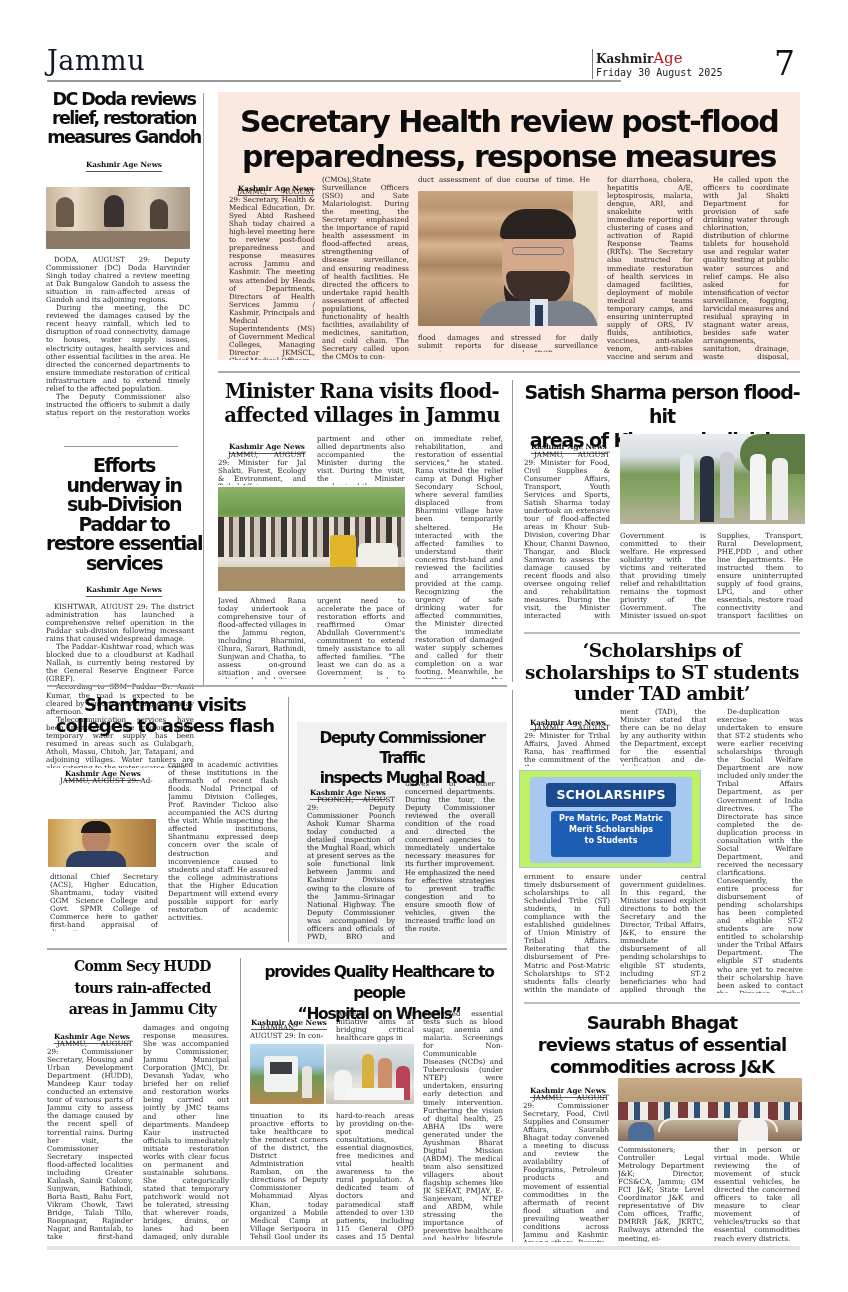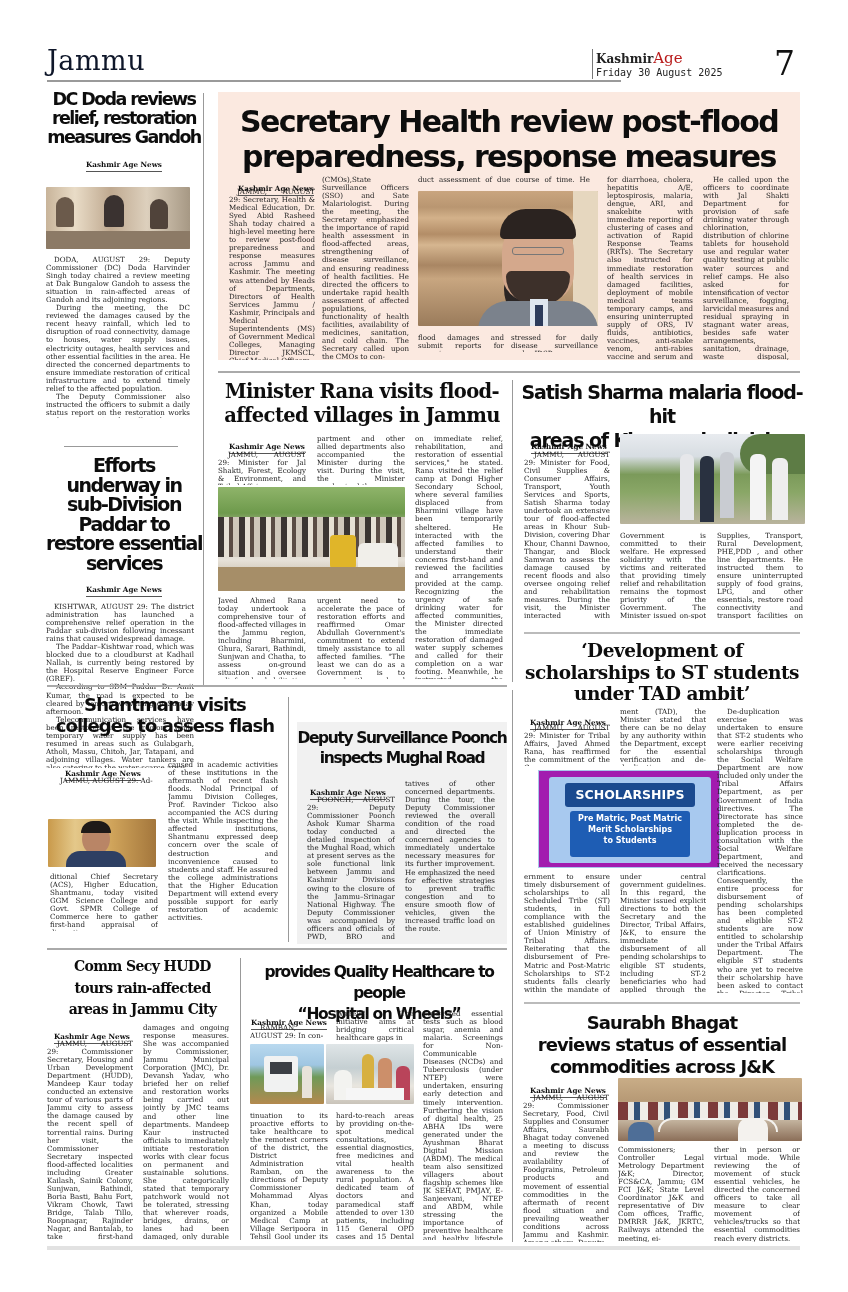--- a/index.html
+++ b/index.html
@@ -44,21 +44,21 @@
     <p>The Deputy Commissioner also instructed the officers to submit a daily status report on the restoration works and progress in the affected areas, stressing the need for coordinated efforts to minimize public inconvenience.</p>
   </div>
 </div>
 <div class="rule-h" style="left:64px;top:446px;width:114px;height:1px;background:#999"></div>
 
 <div class="abs" style="left:44px;top:456px;width:160px">
   <div class="hl-cond" style="font-size:19px;line-height:19.5px;letter-spacing:-1.5px">Efforts underway in sub-Division Paddar to restore essential services</div>
   <div style="text-align:center;margin-top:4px"><span class="byline">Kashmir Age News</span></div>
   <div class="body-text" style="margin-top:6px;width:148px;height:165px;margin-left:2px">
     <p class="first">KISHTWAR, AUGUST 29: The district administration has launched a comprehensive relief operation in the Paddar sub-division following incessant rains that caused widespread damage.</p>
-    <p>The Paddar–Kishtwar road, which was blocked due to a cloudburst at Kadhail Nallah, is currently being restored by the Hospital Reserve Engineer Force (GREF).</p>
+    <p>The Paddar–Kishtwar road, which was blocked due to a cloudburst at Kadhail Nallah, is currently being restored by the General Reserve Engineer Force (GREF).</p>
     <p>According to SDM Paddar Dr. Amit Kumar, the road is expected to be cleared by tomorrow evening or Sunday afternoon.</p>
     <p>Telecommunication services have been restored in the region, while temporary water supply has been resumed in areas such as Gulabgarh, Atholi, Massu, Chitoh, Jar, Tatapani, and adjoining villages. Water tankers are also catering to the water-scarce areas.</p>
   </div>
 </div>
 
 <div class="rule-v" style="left:203px;top:93px;height:594px"></div>
 
 <div class="abs" style="left:218px;top:92px;width:582px;height:268px;background:#fbe9e0">
   <div class="hl-sans" style="position:absolute;left:0;top:12px;width:582px;font-size:30px;line-height:35px;letter-spacing:-1.6px">
     <div>Secretary Health review post-flood</div>
@@ -103,48 +103,48 @@
   </div>
   <div class="body-text" style="position:absolute;left:1px;top:217px;width:88px;height:82px">Javed Ahmed Rana today undertook a comprehensive tour of flood-affected villages in the Jammu region, including Bharmini, Ghura, Sarari, Bathindi, Sunjwan and Chatha, to assess on-ground situation and oversee relief and rehabilitation measures. Rajya Sabha MP, Gulam Ali Khatana; senior officers of Jal Shakti de-</div>
   <div class="body-text" style="position:absolute;left:100px;top:217px;width:88px;height:82px">urgent need to accelerate the pace of restoration efforts and reaffirmed Omar Abdullah Government's commitment to extend timely assistance to all affected families. "The least we can do as a Government is to respond with speed and compassion to the needs of those affected by this disaster. Our focus remains</div>
   <div class="body-text" style="position:absolute;left:198px;top:55px;width:88px;height:244px">on immediate relief, rehabilitation, and restoration of essential services," he stated. Rana visited the relief camp at Dongi Higher Secondary School, where several families displaced from Bharmini village have been temporarily sheltered. He interacted with the affected families to understand their concerns first-hand and reviewed the facilities and arrangements provided at the camp. Recognizing the urgency of safe drinking water for affected communities, the Minister directed the immediate restoration of damaged water supply schemes and called for their completion on a war footing. Meanwhile, he instructed the concerned authorities to deploy water tankers to ensure uninterrupted supply of potable water to all flood-hit areas and relief camps.</div>
 </div>
 
 <div class="rule-v" style="left:512px;top:380px;height:302px"></div>
 
 <div class="abs" style="left:517px;top:380px;width:290px;height:240px">
   <div class="hl-sans" style="position:absolute;left:0;top:0;width:290px;font-size:19px;line-height:24px;letter-spacing:-1.1px">
-    <div>Satish Sharma malaria flood-hit</div>
+    <div>Satish Sharma person flood-hit</div>
     <div>areas of Khour sub-division</div>
   </div>
   <div class="abs" style="left:12px;top:54px;width:80px;text-align:center"><span class="byline">Kashmir Age News</span></div>
   <div class="body-text" style="position:absolute;left:7px;top:71px;width:86px;height:168px;text-indent:10px">JAMMU, AUGUST 29: Minister for Food, Civil Supplies &amp; Consumer Affairs, Transport, Youth Services and Sports, Satish Sharma today undertook an extensive tour of flood-affected areas in Khour Sub-Division, covering Dhar Khour, Channi Dawnoo, Thangar, and Block Samwan to assess the damage caused by recent floods and also oversee ongoing relief and rehabilitation measures. During the visit, the Minister interacted with affected families and local representatives, assuring them that the</div>
   <div class="photo" style="left:103px;top:54px;width:185px;height:90px;background:linear-gradient(180deg,#e8ebef 0%,#d7dde2 25%,#7b9a5a 45%,#8aa767 65%,#b9b39d 100%)">
     <div style="position:absolute;left:120px;top:0;width:65px;height:40px;background:#5d7c45;border-radius:20px 0 0 20px"></div>
     <div style="position:absolute;left:60px;top:20px;width:14px;height:66px;background:#e6e7ea;border-radius:6px 6px 0 0"></div>
     <div style="position:absolute;left:80px;top:22px;width:14px;height:66px;background:#293140;border-radius:6px 6px 0 0"></div>
     <div style="position:absolute;left:100px;top:18px;width:14px;height:66px;background:#c9ccd2;border-radius:6px 6px 0 0"></div>
     <div style="position:absolute;left:130px;top:20px;width:16px;height:66px;background:#f4f4f4;border-radius:6px 6px 0 0"></div>
     <div style="position:absolute;left:152px;top:24px;width:16px;height:62px;background:#eee;border-radius:6px 6px 0 0"></div>
   </div>
   <div class="body-text" style="position:absolute;left:103px;top:152px;width:86px;height:87px">Government is committed to their welfare. He expressed solidarity with the victims and reiterated that providing timely relief and rehabilitation remains the topmost priority of the Government. The Minister issued on-spot directions to officials from Food, Civil</div>
   <div class="body-text" style="position:absolute;left:200px;top:152px;width:86px;height:87px">Supplies, Transport, Rural Development, PHE,PDD , and other line departments. He instructed them to ensure uninterrupted supply of food grains, LPG, and other essentials, restore road connectivity and transport facilities on war footing.</div>
 </div>
 <div class="rule-h" style="left:524px;top:632px;width:276px;height:2px;background:#bbb"></div>
 
 <div class="abs" style="left:517px;top:640px;width:290px;height:360px">
   <div class="hl-serif" style="position:absolute;left:0;top:0;width:290px;font-size:18.5px;line-height:21.5px;letter-spacing:-0.5px">
-    <div>‘Development of</div>
+    <div>‘Scholarships of</div>
     <div>scholarships to ST students</div>
     <div>under TAD ambit’</div>
   </div>
   <div class="abs" style="left:10px;top:70px;width:82px;text-align:center"><span class="byline">Kashmir Age News</span></div>
   <div class="body-text" style="position:absolute;left:7px;top:84px;width:86px;height:42px;text-indent:10px">JAMMU, AUGUST 29: Minister for Tribal Affairs, Javed Ahmed Rana, has reaffirmed the commitment of the Gov-</div>
   <div class="body-text" style="position:absolute;left:103px;top:68px;width:86px;height:58px">ment (TAD), the Minister stated that there can be no delay by any authority within the Department, except for the essential verification and de-duplication process mandated</div>
-  <div class="abs" style="left:21px;top:130px;width:182px;height:98px;background:#a21caf;border:1px solid #aac7ea">
+  <div class="abs" style="left:2px;top:130px;width:182px;height:98px;background:#bef264;border:1px solid #aac7ea">
     <div style="position:absolute;left:10px;top:6px;width:162px;height:86px;background:#a8c9ef;border-radius:3px"></div>
     <div style="position:absolute;left:26px;top:12px;width:130px;height:24px;background:#1b4a8f;border-radius:3px;color:#fff;font-family:'DejaVu Sans',sans-serif;font-weight:bold;font-size:12.5px;line-height:24px;text-align:center">SCHOLARSHIPS</div>
     <div style="position:absolute;left:31px;top:40px;width:120px;height:46px;background:#1e5db4;border-radius:3px;color:#fff;font-family:'DejaVu Sans',sans-serif;font-weight:bold;font-size:8px;line-height:11px;text-align:center;padding-top:2px">
       <div>Pre Matric, Post Matric</div>
       <div>Merit Scholarships</div>
       <div>to Students</div>
     </div>
   </div>
   <div class="body-text" style="position:absolute;left:7px;top:233px;width:86px;height:120px">ernment to ensure timely disbursement of scholarships to all Scheduled Tribe (ST) students, in full compliance with the established guidelines of Union Ministry of Tribal Affairs. Reiterating that the disbursement of Pre-Matric and Post-Matric Scholarships to ST-2 students falls clearly within the mandate of the Tribal Affairs Depart-</div>
   <div class="body-text" style="position:absolute;left:103px;top:233px;width:86px;height:120px">under central government guidelines. In this regard, the Minister issued explicit directions to both the Secretary and the Director, Tribal Affairs, J&amp;K, to ensure the immediate disbursement of all pending scholarships to eligible ST students, including ST-2 beneficiaries who had applied through the National Scholarship Portal (NSP).</div>
@@ -166,21 +166,21 @@
     <div style="position:absolute;left:18px;top:32px;width:60px;height:18px;border-radius:14px 14px 0 0;background:#2e3f63"></div>
   </div>
   <div class="body-text" style="position:absolute;left:5px;top:178px;width:108px;height:58px">ditional Chief Secretary (ACS), Higher Education, Shantmanu, today visited GGM Science College and Govt. SPMR College of Commerce here to gather first-hand appraisal of disruptions</div>
   <div class="body-text" style="position:absolute;left:123px;top:66px;width:110px;height:170px">caused in academic activities of these institutions in the aftermath of recent flash floods. Nodal Principal of Jammu Division Colleges, Prof. Ravinder Tickoo also accompanied the ACS during the visit. While inspecting the affected institutions, Shantmanu expressed deep concern over the scale of destruction and inconvenience caused to students and staff. He assured the college administrations that the Higher Education Department will extend every possible support for early restoration of academic activities.</div>
 </div>
 
 <div class="rule-v" style="left:288px;top:697px;height:245px"></div>
 
 <div class="abs" style="left:297px;top:722px;width:210px;height:222px;background:#f1f1f1">
   <div class="hl-cond" style="position:absolute;left:0;top:6px;width:210px;font-size:15.5px;line-height:20px;letter-spacing:-1.4px">
-    <div>Deputy Surveillance Poonch</div>
+    <div>Deputy Commissioner Traffic</div>
     <div>inspects Mughal Road</div>
   </div>
   <div class="abs" style="left:10px;top:58px;width:82px;text-align:center"><span class="byline">Kashmir Age News</span></div>
   <div class="body-text" style="position:absolute;left:10px;top:74px;width:88px;height:144px;text-indent:10px">POONCH, AUGUST 29: Deputy Commissioner Poonch Ashok Kumar Sharma today conducted a detailed inspection of the Mughal Road, which at present serves as the sole functional link between Jammu and Kashmir Divisions owing to the closure of the Jammu–Srinagar National Highway. The Deputy Commissioner was accompanied by officers and officials of PWD, BRO and represen-</div>
   <div class="body-text" style="position:absolute;left:108px;top:58px;width:90px;height:160px">tatives of other concerned departments. During the tour, the Deputy Commissioner reviewed the overall condition of the road and directed the concerned agencies to immediately undertake necessary measures for its further improvement. He emphasized the need for effective strategies to prevent traffic congestion and to ensure smooth flow of vehicles, given the increased traffic load on the route.</div>
 </div>
 
 <div class="rule-h" style="left:47px;top:948px;width:460px;height:2px;background:#aaa"></div>
 
 <div class="abs" style="left:45px;top:956px;width:195px;height:290px">

